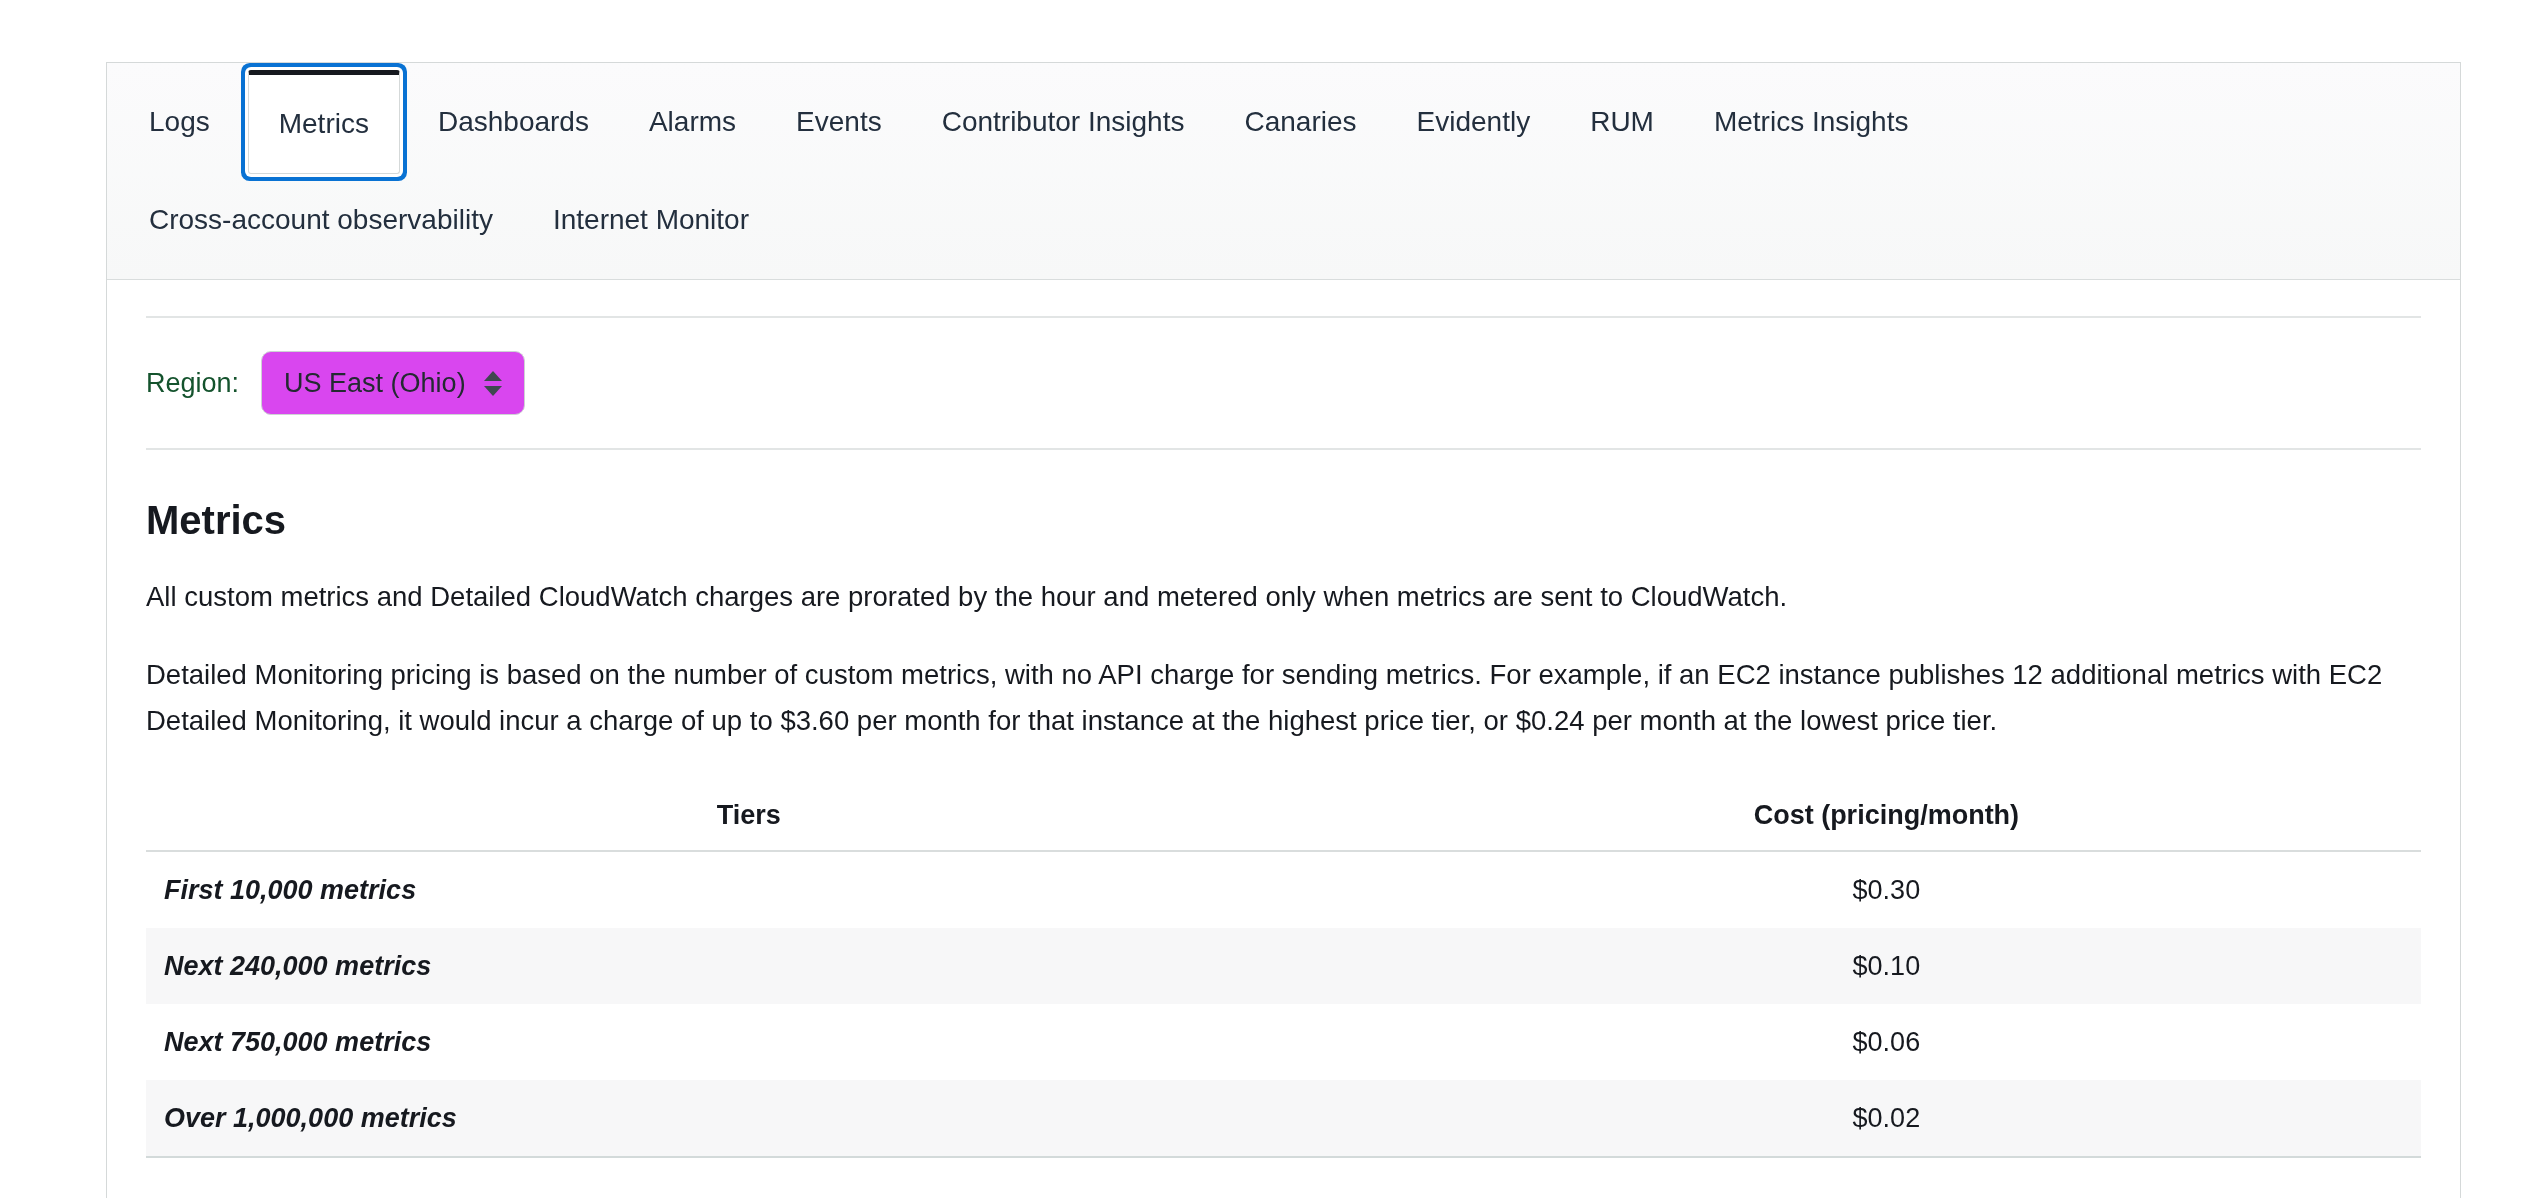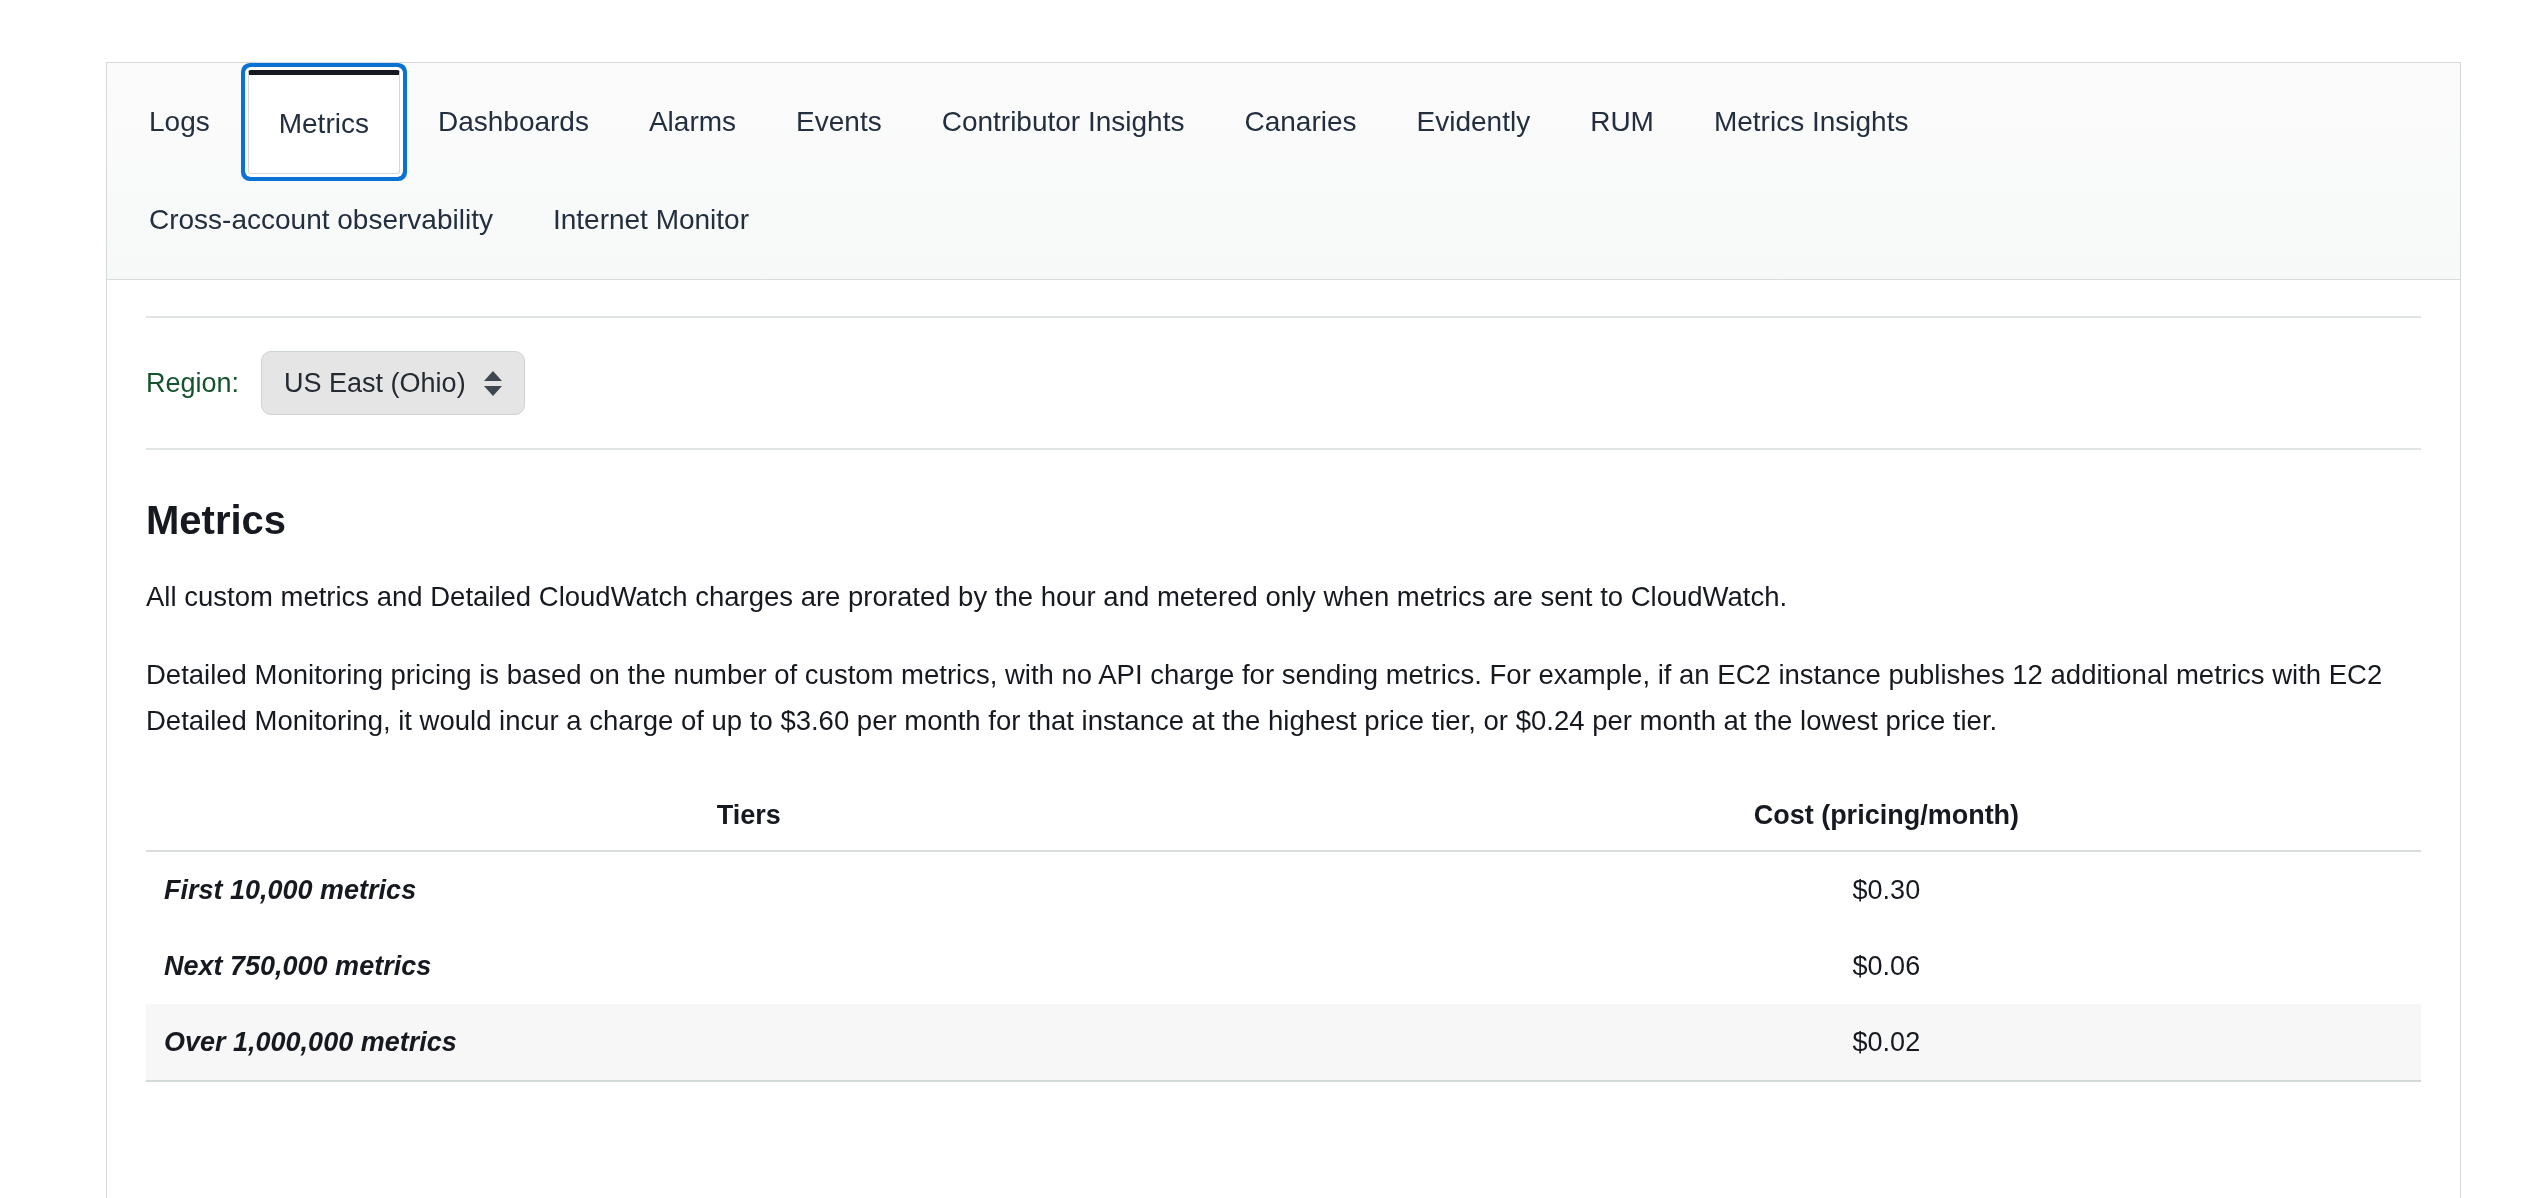--- a/index.html
+++ b/index.html
@@ -60,21 +60,21 @@
     height: 130px;
     display: flex; align-items: center;
   }
   .region-label { font-size: 27px; margin-right: 22px; color: #14532d; }
   .region-select {
     display: inline-flex; align-items: center;
     height: 62px;
     padding: 0 22px;
     border: 1px solid #cdd3d3;
     border-radius: 10px;
-    background: #e5e5e5;
+    background: #d946ef;
     font-size: 27px;
     color: #232a31;
     cursor: pointer;
     gap: 18px;
   }
   .caret-stack { display: inline-flex; flex-direction: column; gap: 5px; }
   .caret-stack i { display: block; width: 0; height: 0; border-left: 9px solid transparent; border-right: 9px solid transparent; }
   .caret-stack i.up   { border-bottom: 10px solid #3f4850; }
   .caret-stack i.down { border-top: 10px solid #3f4850; }
 
@@ -162,20 +162,24 @@
     <div class="price-table">
       <div class="thead">
         <div class="th">Tiers</div>
         <div class="th">Cost (pricing/month)</div>
       </div>
       <div id="tbody">
           <div class="trow">
             <div class="tier">First 10,000 metrics</div>
             <div class="cost">$0.30</div>
           </div>
+          <div class="trow shaded">
+            <div class="tier">Next 240,000 metrics</div>
+            <div class="cost">$0.10</div>
+          </div>
           <div class="trow">
             <div class="tier">Next 750,000 metrics</div>
             <div class="cost">$0.06</div>
           </div>
           <div class="trow shaded last">
             <div class="tier">Over 1,000,000 metrics</div>
             <div class="cost">$0.02</div>
           </div>
         </div>
     </div>

